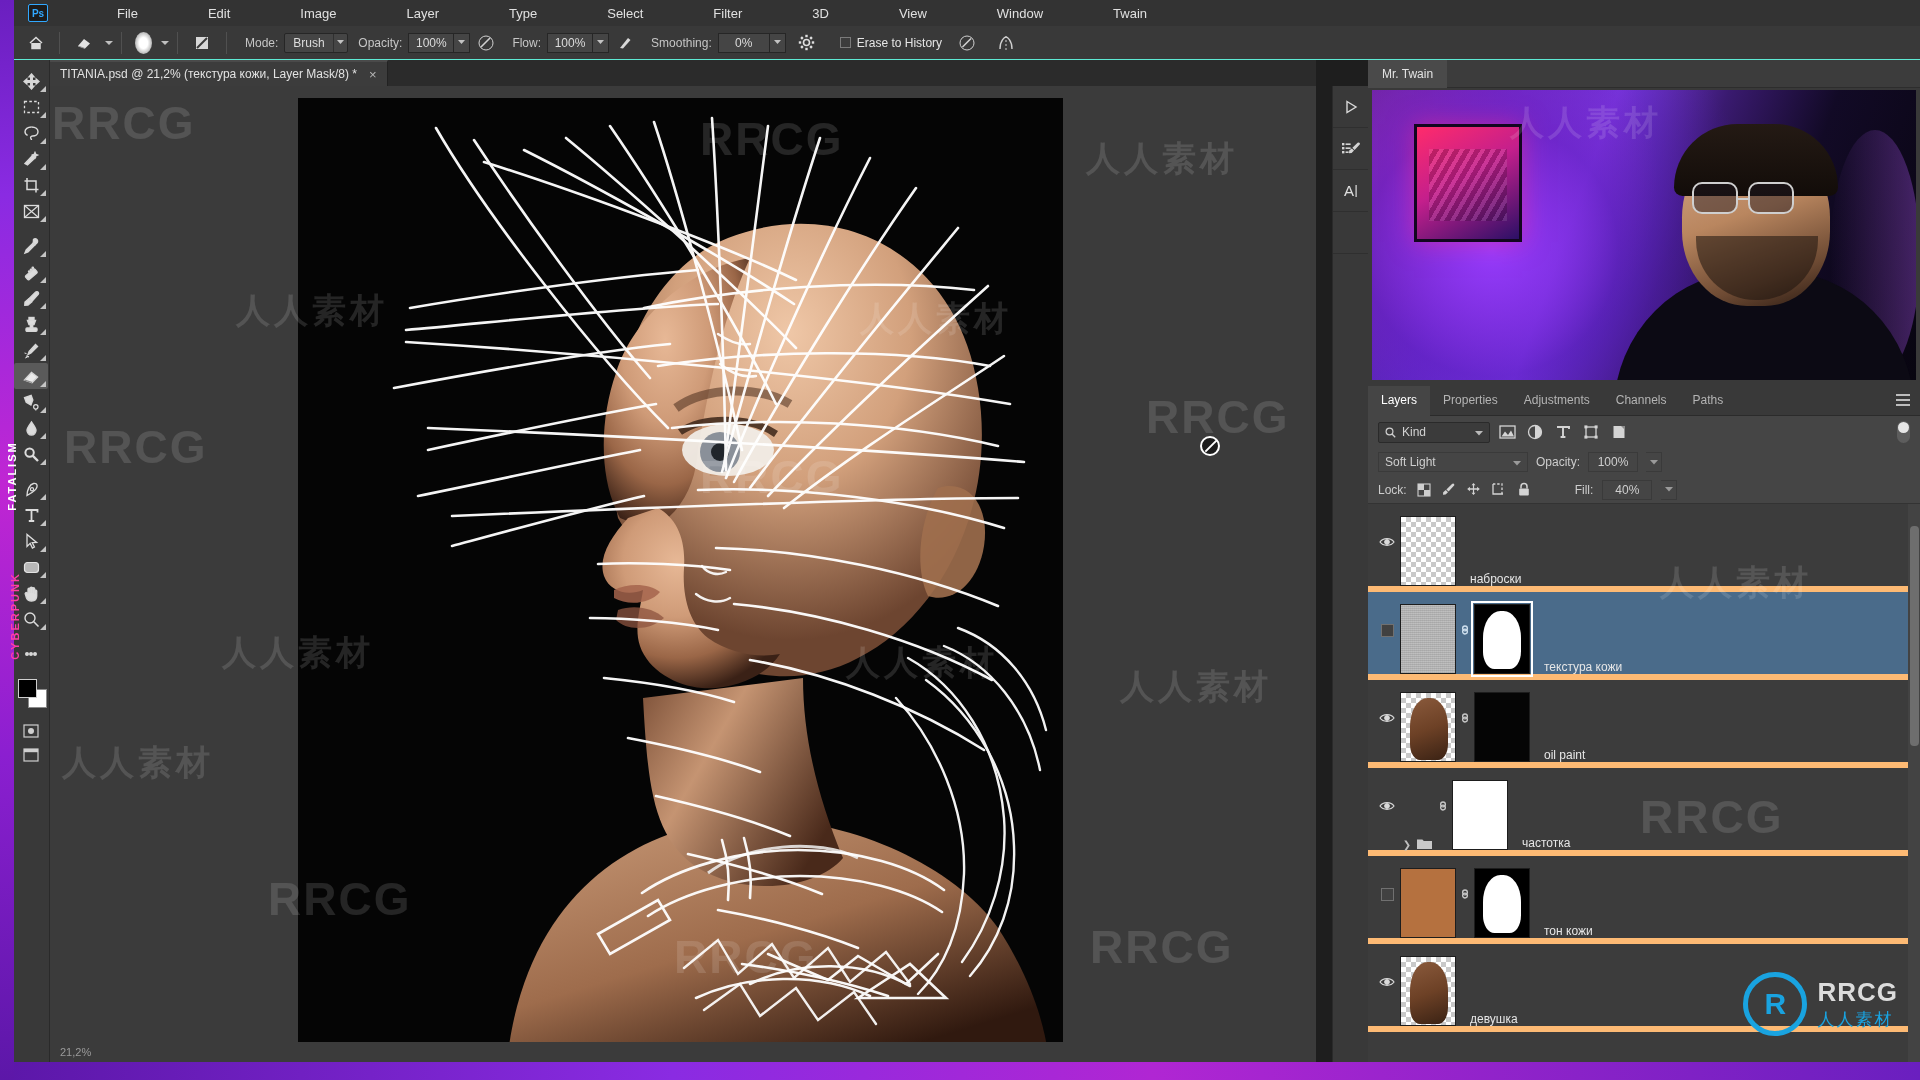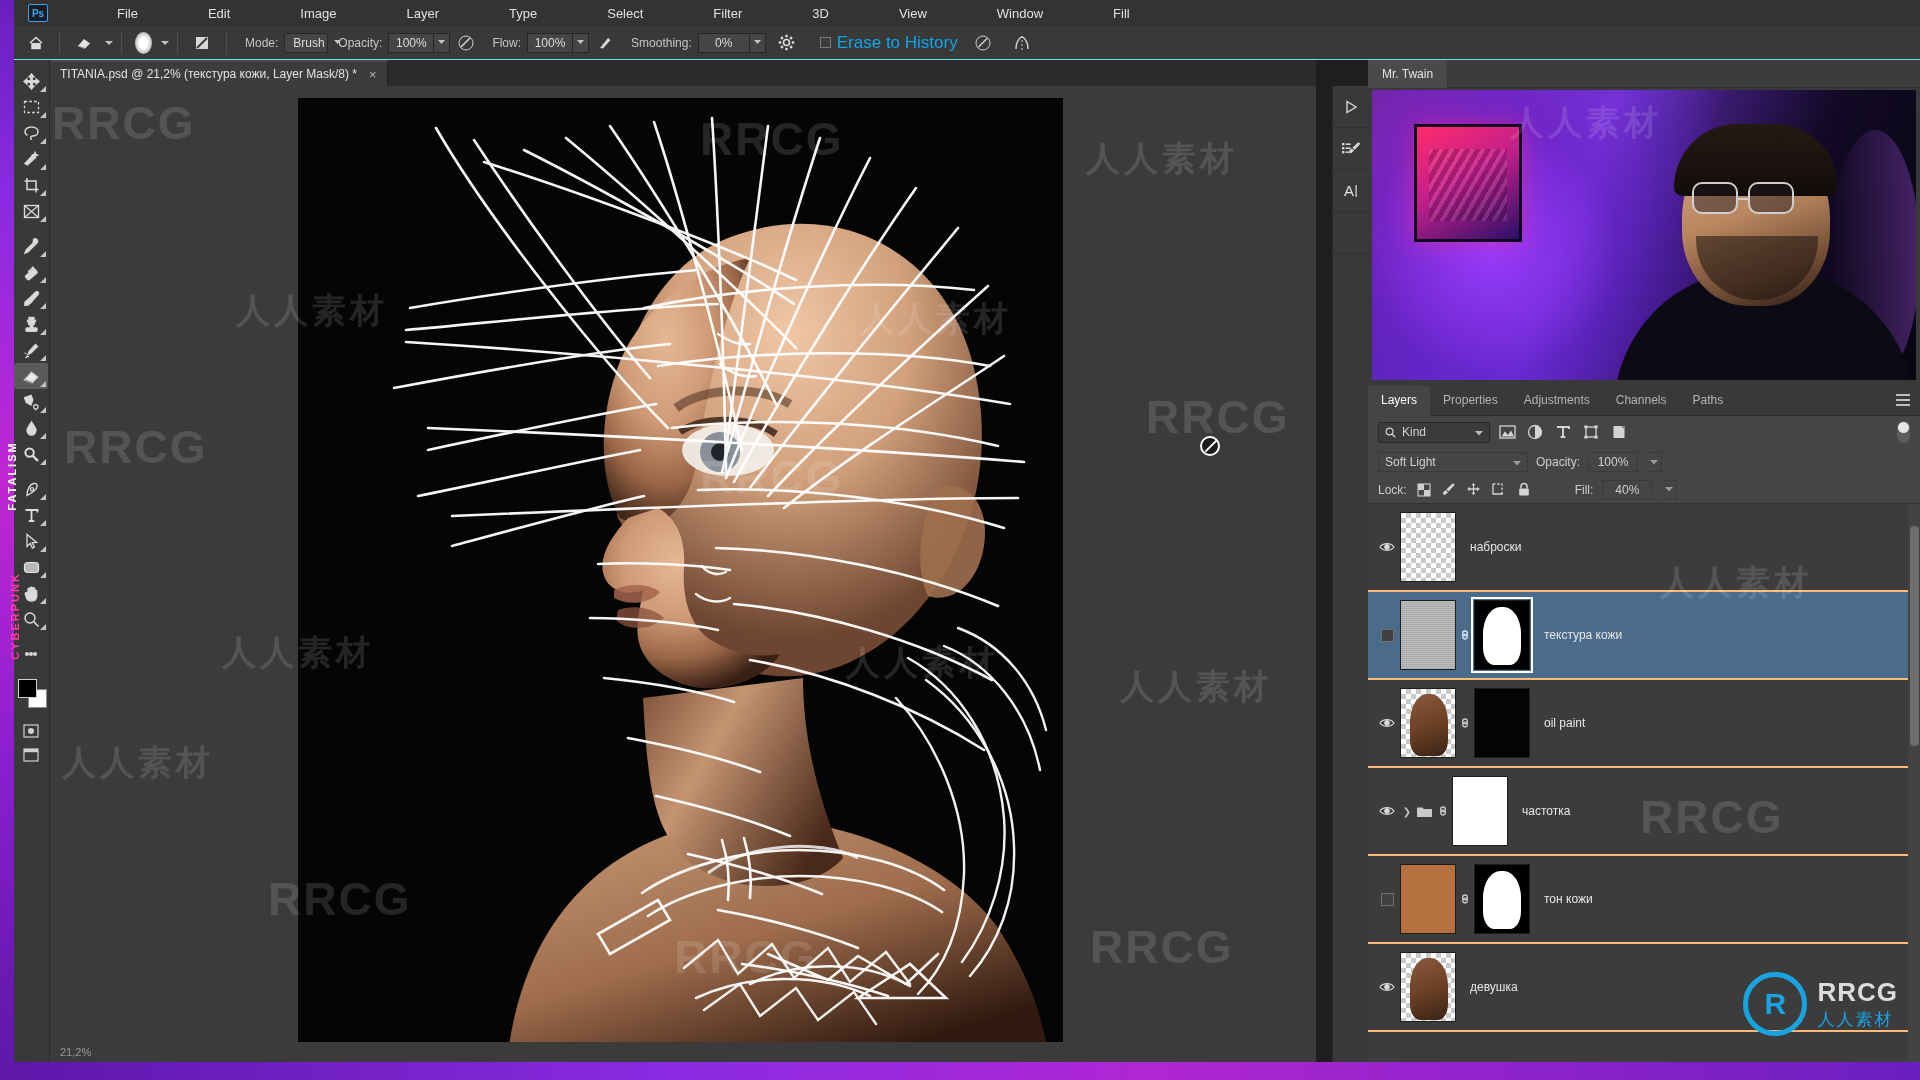--- a/index.html
+++ b/index.html
@@ -282,21 +282,21 @@
     height:28px;display:flex;align-items:center;padding:0 10px;gap:9px;background:#454545;
     font-size:12px;color:#cdcdcd; border-bottom:1px solid #333;
   }
   .lock-ic{ width:16px;height:16px;display:flex;align-items:center;justify-content:center;}
 
   
   .layer-list{
     position:relative; height:606px; background:#3c3c3c; overflow:hidden;
   }
   .layer-row{
-    display:flex; align-items:center; height:88px; border-bottom:2px solid #fdba74;
+    display:flex; align-items:flex-end; height:88px; border-bottom:6px solid #fdba74;
     padding-left:6px; position:relative;
   }
   .layer-row.selected{ background:#4a6b8a; }
   .eye{
     width:26px;height:88px;display:flex;align-items:center;justify-content:center;
   }
   .eye svg{ stroke:#d9d9d9; fill:none; }
   .eye.off{}
   .eye-off-box{ width:13px;height:13px;border:1px solid #707070;background:#414141; }
   .arrow-disclose{
@@ -393,21 +393,21 @@
     <div class="menu-item">File</div>
     <div class="menu-item">Edit</div>
     <div class="menu-item">Image</div>
     <div class="menu-item">Layer</div>
     <div class="menu-item">Type</div>
     <div class="menu-item">Select</div>
     <div class="menu-item">Filter</div>
     <div class="menu-item">3D</div>
     <div class="menu-item">View</div>
     <div class="menu-item">Window</div>
-    <div class="menu-item">Fill</div>
+    <div class="menu-item">Twain</div>
   </div>
 
   <div class="optionsbar">
     <div class="opt-icon" style="margin-left:14px">
       <svg width="16" height="16" viewBox="0 0 16 16">
           <path d="M2 8 L8 2.5 L14 8" stroke="#dcdcdc" stroke-width="1.5" fill="none"></path>
           <path d="M4 8 v5.5 h8 V8" stroke="#dcdcdc" stroke-width="1.5" fill="#dcdcdc"></path>
         </svg>
     </div>
     <div class="sep"></div>
@@ -426,21 +426,21 @@
     <div class="sep"></div>
     <div class="opt-icon">
       <svg width="18" height="18" viewBox="0 0 18 18">
           <rect x="3" y="3" width="12" height="12" fill="#d8d8d8"></rect>
           <path d="M4 14 L14 4" stroke="#3a3a3a" stroke-width="2"></path>
         </svg>
     </div>
     <div class="sep"></div>
 
     <span class="label">Mode:</span>
-    <div class="combo" style="width:44px">
+    <div class="combo" style="width:64px">
       <span class="val">Brush</span>
       <span class="arrowbox">
         <svg width="7" height="5">
             <path d="M0 0 L3.5 4 L7 0" fill="#c3c3c3"></path>
           </svg>
       </span>
     </div>
 
     <span class="label">Opacity:</span>
     <div class="numfield">100%</div>
@@ -486,21 +486,21 @@
             <path d="M13.8 8.5 h2.4"></path>
             <path d="M3.1 3.1 l1.7 1.7"></path>
             <path d="M12.2 12.2 l1.7 1.7"></path>
             <path d="M13.9 3.1 l-1.7 1.7"></path>
             <path d="M4.8 12.2 l-1.7 1.7"></path>
           </g>
         </svg>
     </div>
     <div style="display:flex;align-items:center;margin-left:18px">
       <span class="chk"></span>
-      <span style="font-size:17px;color:#0ea5e9">Erase to History</span>
+      <span style="font-size:12px;color:#e5e5e5">Erase to History</span>
     </div>
     <div class="opt-icon" style="margin-left:16px">
       <svg width="18" height="18" viewBox="0 0 18 18">
           <circle cx="9" cy="9" r="7" stroke="#d0d0d0" fill="none"></circle>
           <path d="M4.5 13 L13 4.5" stroke="#d0d0d0" stroke-width="1.6"></path>
         </svg>
     </div>
     <div class="opt-icon" style="margin-left:14px">
       <svg width="18" height="18" viewBox="0 0 18 18">
           <path d="M3 15 C3 6, 8 3, 9 3 C10 3, 15 6, 15 15" stroke="#d0d0d0" fill="none" stroke-width="1.4"></path>

